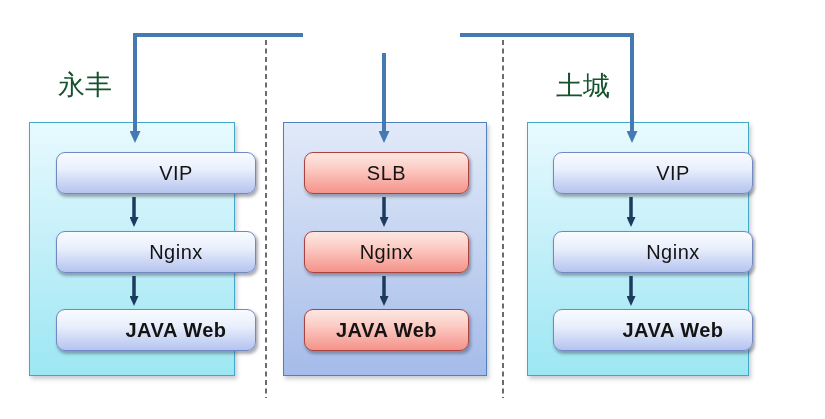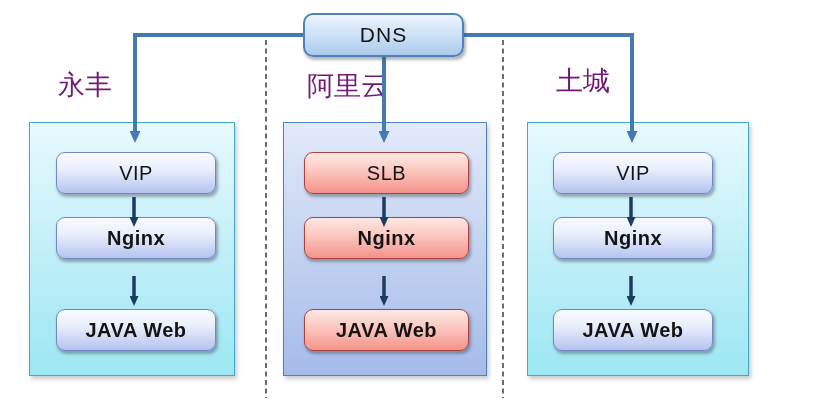--- a/index.html
+++ b/index.html
@@ -5,62 +5,61 @@
   html,body{margin:0;padding:0;background:#ffffff;}
   body{width:825px;height:419px;position:relative;overflow:hidden;
        font-family:"Liberation Sans","DejaVu Sans",sans-serif;color:#141414;}
   .canvas{position:absolute;inset:0;width:825px;height:419px;}
 
   .overlay{position:absolute;left:0;top:0;width:825px;height:419px;
            pointer-events:none;z-index:5;}
 
   .region-label{position:absolute;z-index:2;
     font-family:"Liberation Serif","DejaVu Serif",serif;
-    font-size:27px;line-height:30px;color:#701a75;white-space:nowrap;}
+    font-size:27px;line-height:30px;color:#14532d;white-space:nowrap;}
 
   .container{position:absolute;z-index:1;}
   .container-cyan{
     background:linear-gradient(180deg,#e7fafe 0%,#c6f0f9 45%,#9ce7f3 100%);
     border:1.5px solid #41a8c8;
     box-shadow:2px 3px 4px rgba(100,110,125,.35);}
   .container-blue{
     background:linear-gradient(180deg,#e2eaf9 0%,#c6d5f1 45%,#a5bbe9 100%);
     border:1.5px solid #4f81bd;
     box-shadow:2px 3px 4px rgba(100,110,125,.35);text-align:right;}
 
   .node{position:absolute;display:flex;align-items:center;justify-content:center;
     border-radius:9px;font-size:20px;letter-spacing:.5px;z-index:3;
     box-shadow:1.5px 2.5px 3px rgba(70,75,90,.45);}
   .node-blue{
     background:linear-gradient(180deg,#f8fbff 0%,#e9effc 40%,#b5c4ef 100%);
-    border:1.5px solid #7288c2;}
+    border:1.5px solid #7288c2;padding-left:40px;}
   .node-red{
     background:linear-gradient(180deg,#fde7e2 0%,#fccfc8 35%,#f4938a 100%);
     border:1.5px solid #a8433f;}
 
   .dns-node{position:absolute;left:303px;top:13px;width:157px;height:40px;
     display:flex;align-items:center;justify-content:center;z-index:6;
     background:linear-gradient(180deg,#ecf5fd 0%,#cfe3f7 45%,#abcbec 100%);
     border:2px solid #4f81bd;border-radius:10px;font-size:21px;letter-spacing:1px;
     box-shadow:1.5px 2.5px 3px rgba(70,75,90,.4);}
 
   
   .col-left  .node{left:26px;width:158px;height:40px;}
   .col-mid   .node{left:20px;width:163px;height:40px;}
   .col-right .node{left:25px;width:158px;height:40px;}
-  .row1{top:29px;} .row2{top:94px;font-weight:bold;} .row3{top:186px;font-weight:bold;}
+  .row1{top:29px;} .row2{top:108px;} .row3{top:186px;font-weight:bold;}
 </style>
 </head>
 <body>
 
 <div class="canvas">
 
   <div class="region-label" style="left:58px;top:70px;">永丰</div>
-  <div class="region-label" style="left:307px;top:71px;">阿里云</div>
-  <div class="region-label" style="left:556px;top:66px;">土城</div>
+  <div class="region-label" style="left:556px;top:73px;font-family:Liberation Mono, monospace;">土城</div>
 
   <div class="container container-cyan col-left" style="left:29px;top:122px;width:204px;height:252px;">
     <div class="node node-blue row1">VIP</div>
     <div class="node node-blue row2">Nginx</div>
     <div class="node node-blue row3">JAVA Web</div>
   </div>
 
   <div class="container container-blue col-mid" style="left:283px;top:122px;width:202px;height:252px;">
     <div class="node node-red row1">SLB</div>
     <div class="node node-red row2">Nginx</div>
@@ -91,15 +90,14 @@
     <path d="M460,35 L632,35 L632,134" stroke="#4579b2" stroke-width="4" fill="none" marker-end="url(#arrow-big)"></path>
 
     <path d="M134,197 L134,219" stroke="#1d3a5f" stroke-width="3.5" fill="none" marker-end="url(#arrow-small)"></path>
     <path d="M134,276 L134,298" stroke="#1d3a5f" stroke-width="3.5" fill="none" marker-end="url(#arrow-small)"></path>
     <path d="M384,197 L384,219" stroke="#1d3a5f" stroke-width="3.5" fill="none" marker-end="url(#arrow-small)"></path>
     <path d="M384,276 L384,298" stroke="#1d3a5f" stroke-width="3.5" fill="none" marker-end="url(#arrow-small)"></path>
     <path d="M631,197 L631,219" stroke="#1d3a5f" stroke-width="3.5" fill="none" marker-end="url(#arrow-small)"></path>
     <path d="M631,276 L631,298" stroke="#1d3a5f" stroke-width="3.5" fill="none" marker-end="url(#arrow-small)"></path>
   </svg>
 
-  <div class="dns-node">DNS</div>
 
 </div>
 
 </body></html>

